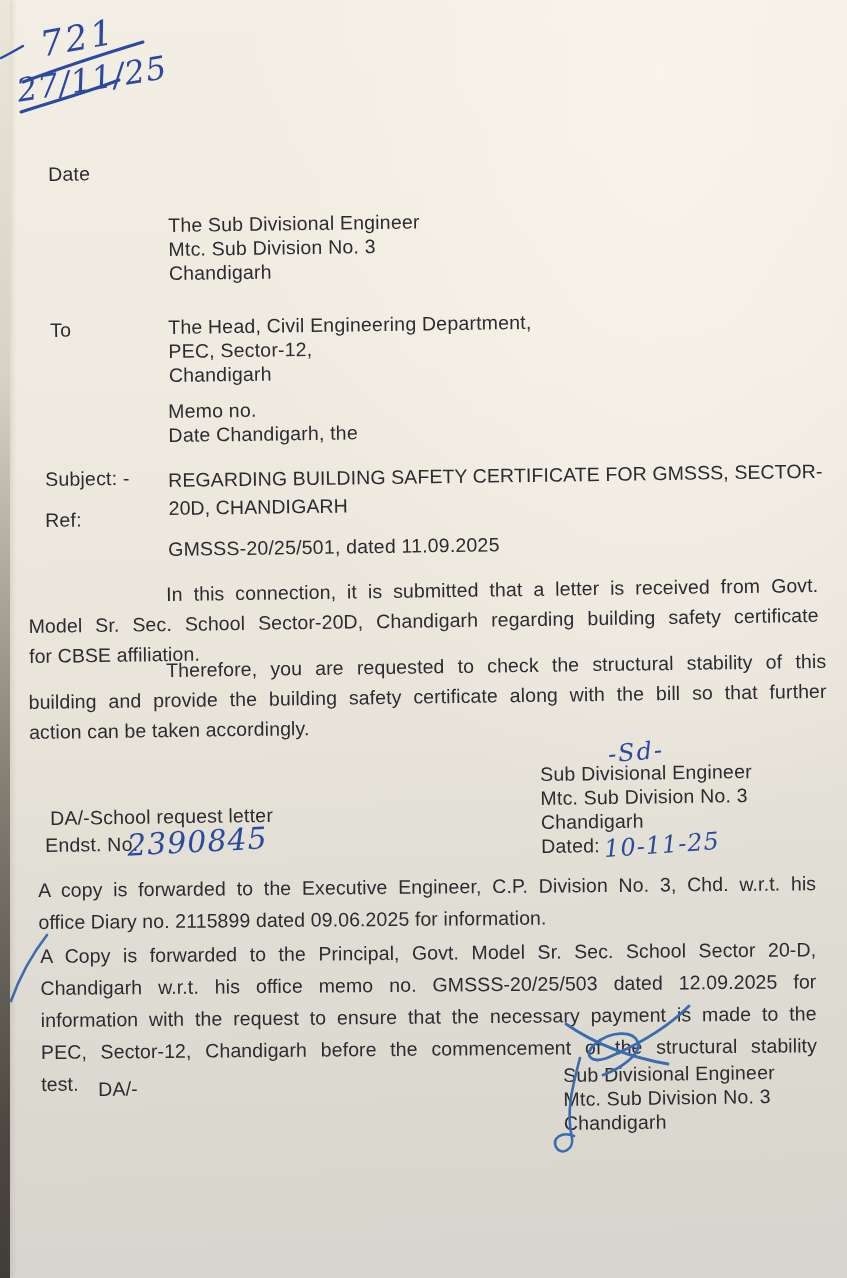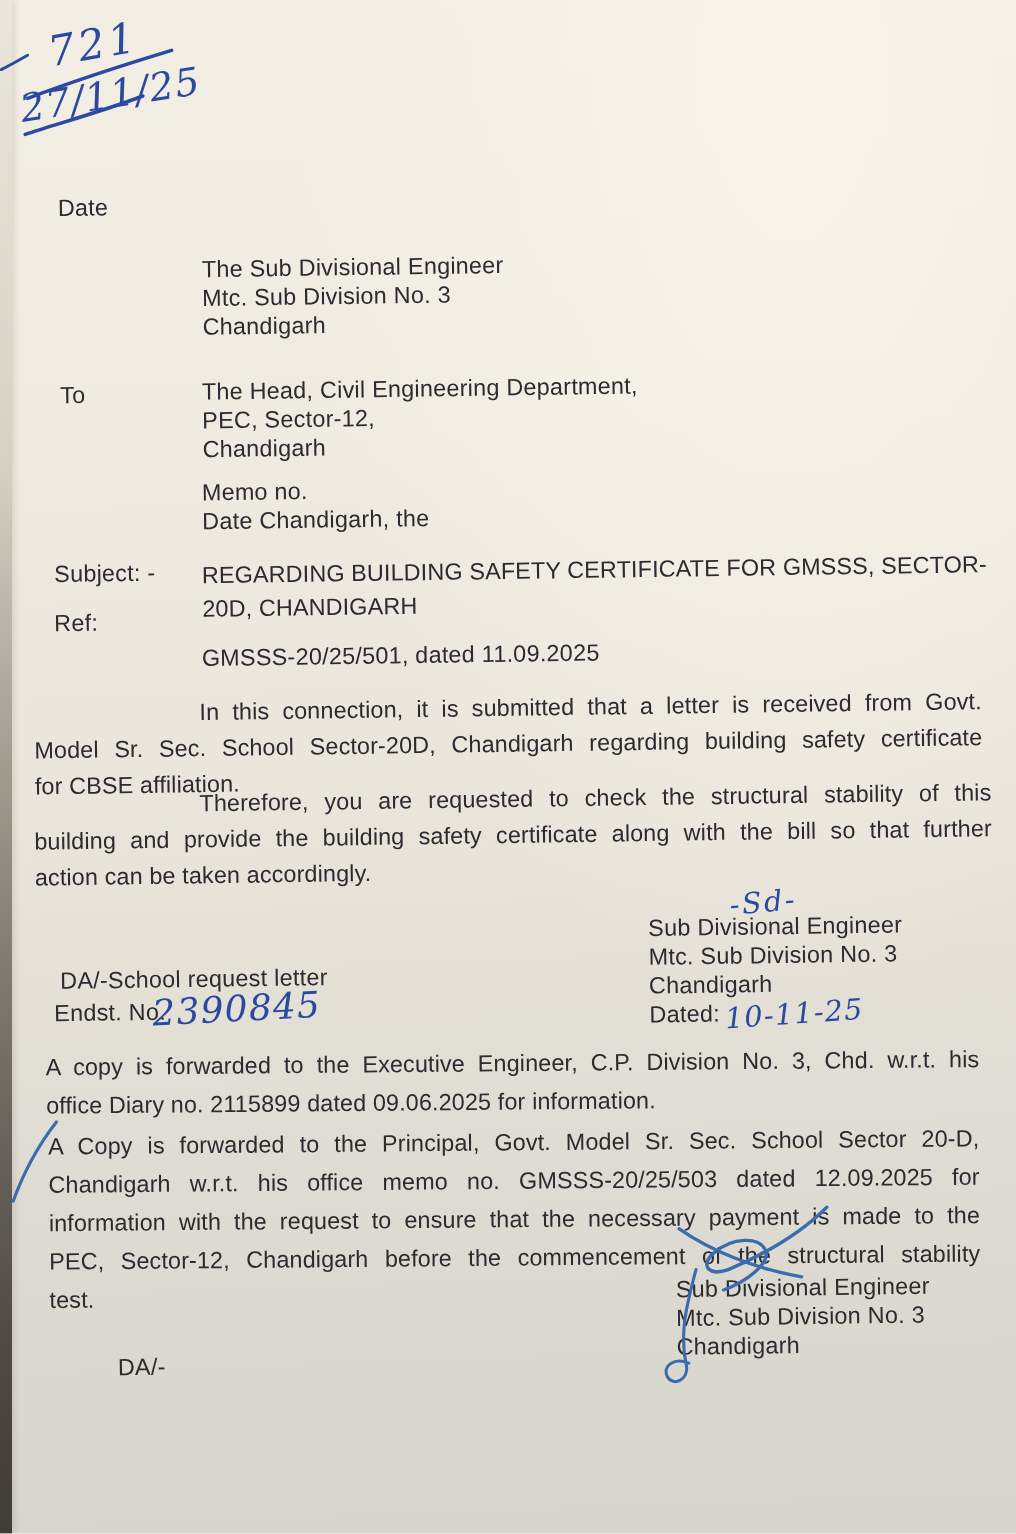--- a/index.html
+++ b/index.html
@@ -118,21 +118,21 @@
     <span class="pline fline">PEC, Sector-12, Chandigarh before the commencement of the structural stability</span>
     <span class="pline fline last">test.</span>
   </div>
 
   <div class="typed tilt sigblock" style="left:563px;top:1063px;">
     <div>Sub Divisional Engineer</div>
     <div>Mtc. Sub Division No. 3</div>
     <div>Chandigarh</div>
   </div>
 
-  <div class="typed tilt" style="left:98px;top:1128px;">DA/-</div>
+  <div class="typed tilt" style="left:98px;top:1077px;">DA/-</div>
 
   <svg class="ink-overlay" width="847" height="1278" viewBox="0 0 847 1278">
     <g fill="none" stroke-linecap="round" stroke-linejoin="round">
       <path d="M1,58 C9,54 16,50 23,46" stroke="#2b49a0" stroke-width="2.4"></path>
       <path d="M23,82 C55,70 110,52 143,42" stroke="#2b49a0" stroke-width="3"></path>
       <path d="M21,112 C48,103 88,92 119,80" stroke="#2b49a0" stroke-width="3"></path>
       <path d="M11,1001 C20,976 33,953 47,935" stroke="#3a6cae" stroke-width="2.6"></path>
       <path d="M689,1006 C665,1030 635,1046 607,1058 C590,1064 583,1054 595,1044 C610,1031 633,1030 638,1042 C642,1053 622,1068 603,1075" stroke="#3a6cae" stroke-width="2.8"></path>
       <path d="M566,1024 C592,1042 628,1057 668,1064" stroke="#3a6cae" stroke-width="2.8"></path>
       <path d="M580,1058 C572,1088 566,1112 572,1138 C574,1150 561,1156 556,1147 C552,1138 562,1131 574,1136" stroke="#3a6cae" stroke-width="2.6"></path>

